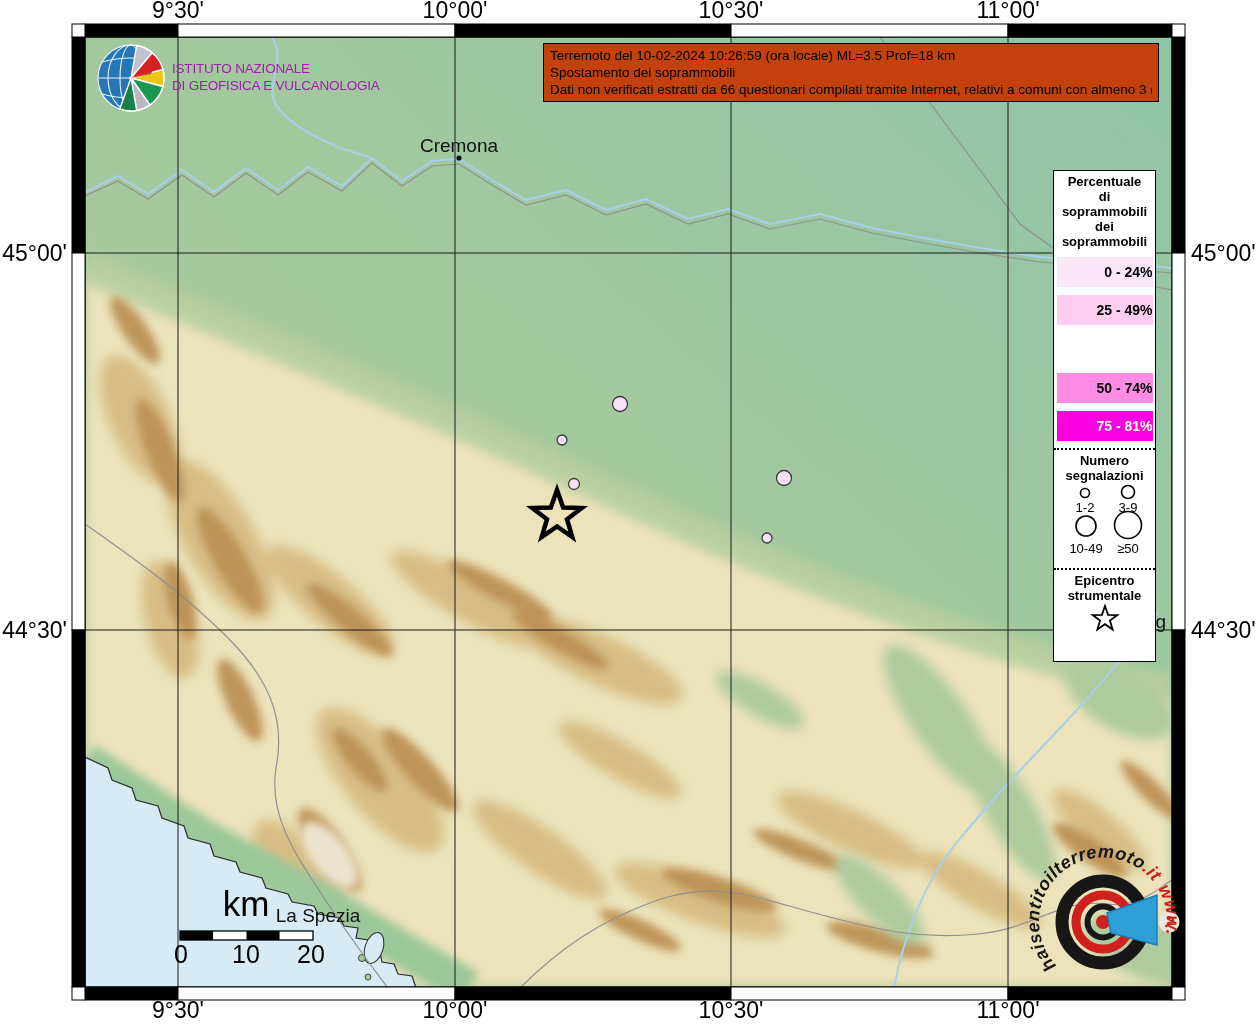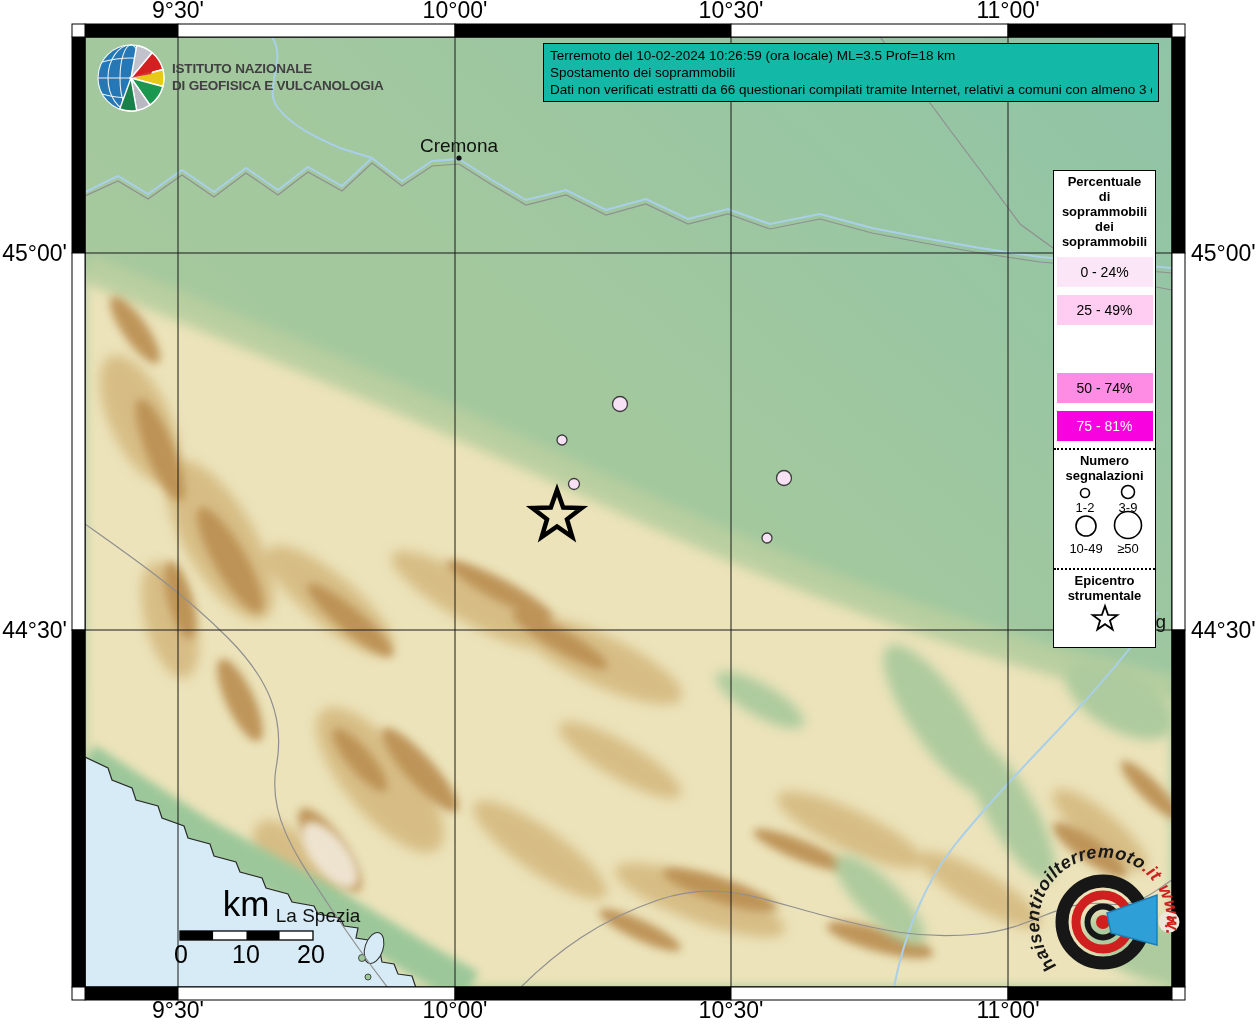--- a/index.html
+++ b/index.html
@@ -1,34 +1,34 @@
 <!DOCTYPE html>
 <html><head>
 <meta charset="utf-8">
 <style>
   html,body{margin:0;padding:0;background:#fff;}
   #stage{position:relative;width:1256px;height:1024px;background:#ffffff;
          font-family:"Liberation Sans",sans-serif;overflow:hidden;}
   #map-svg{position:absolute;left:0;top:0;}
 
   
-  #title-box{position:absolute;left:543px;top:43px;width:602px;background:#14b8a6;
+  #title-box{position:absolute;left:543px;top:43px;width:602px;background:#c2410c;
              border:1px solid #000;padding:3px 6px;font-size:13.5px;line-height:17px;color:#000;}
   #title-box div{white-space:nowrap;overflow:hidden;}
 
   
-  #ingv-text{position:absolute;left:172px;top:60px;color:#404040;font-weight:bold;
+  #ingv-text{position:absolute;left:172px;top:60px;color:#a21caf;font-weight:normal;
              font-size:13.5px;line-height:17px;letter-spacing:-0.2px;}
 
   
   #legend{position:absolute;left:1053px;top:170px;width:101px;background:#ffffff;
-          border:1.5px solid #000;text-align:center;padding-bottom:6px;}
+          border:1.5px solid #000;text-align:center;padding-bottom:20px;}
   .leg-head{font-weight:bold;font-size:13px;line-height:15px;padding-top:3px;color:#000;}
   .swatch{width:96px;height:30px;margin:8px auto 0;display:flex;align-items:center;
-          justify-content:center;font-weight:normal;font-size:14px;color:#000;}
+          justify-content:flex-end;font-weight:bold;font-size:14px;color:#000;}
   .dotsep{border-top:2px dotted #000;margin:7px 0 0;}
   .count-label{font-size:13px;font-weight:normal;}
 </style>
 </head>
 <body>
 
 <div id="stage">
 
 <svg id="map-svg" width="1256" height="1024" viewBox="0 0 1256 1024">
   <defs>

